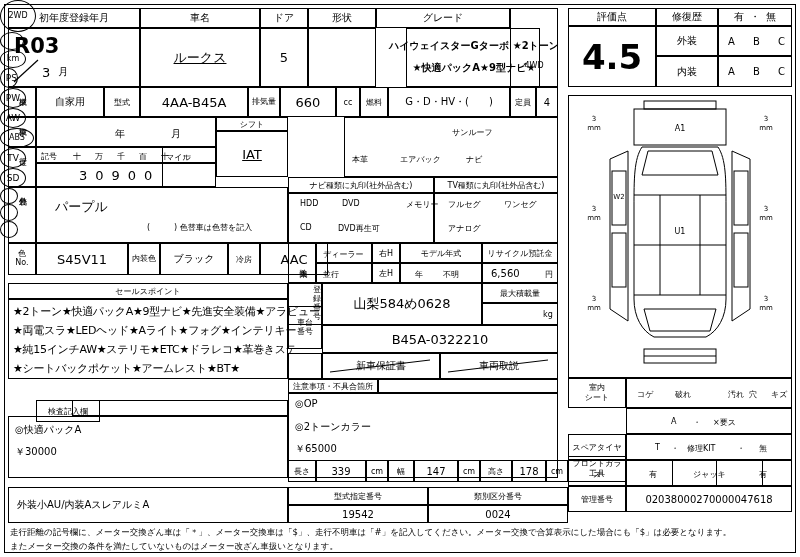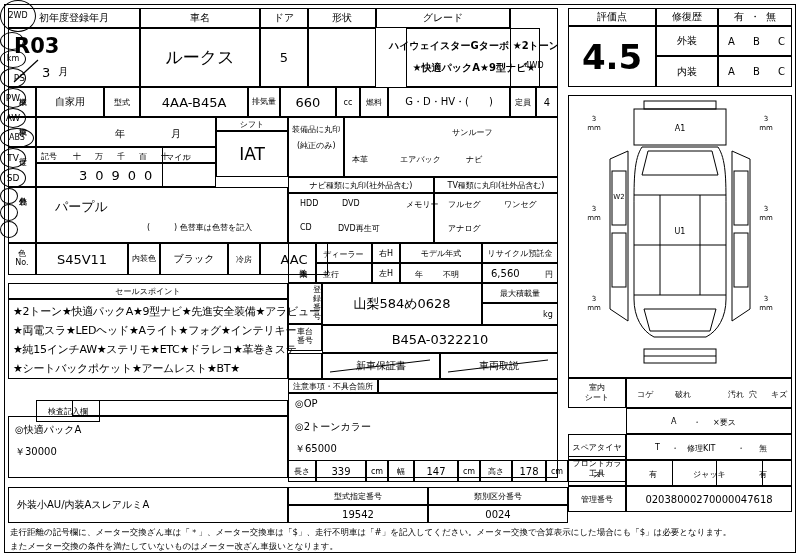--- a/index.html
+++ b/index.html
@@ -29,21 +29,21 @@
     border:1.5px solid #000; border-radius:50%;
     display:flex; align-items:center; justify-content:center;
     font-size:9px; line-height:1;
   }
   .vr { position:absolute; background:#000; width:1px; }
   .carimg { position:absolute; }
   .carimg svg { display:block; }
   .tiny { font-size:8px; }
   .sm { font-size:10px; }
   .md { font-size:13px; }
-  .lg { font-size:17px; }
+  .lg { font-size:13px;text-decoration:underline; }
   .xl { font-size:21px; }
   .score { font-size:34px; font-weight:bold; }
   .notes { font-size:8.5px; line-height:1.5; }
   .sp-line { font-size:11px; letter-spacing:-0.3px; }
 </style>
 </head>
 <body>
 
 <div class="sheet">
 
@@ -192,26 +192,22 @@
   <div class="bx ctr" style="left:160px; top:243px; width:68px; height:32px;">
     <span class="sm">ブラック</span>
   </div>
   <div class="bx ctr" style="left:228px; top:243px; width:32px; height:32px;">
     <span class="tiny">冷房</span>
   </div>
   <div class="bx ctr" style="left:260px; top:243px; width:68px; height:32px;">
     <span class="md">AAC</span>
   </div>
 
-  <div class="bx" style="left:288px; top:117px; width:56px; height:60px;">
-    <span class="nb tiny" style="left:3px; top:6px;">装備品に丸印</span>
-    <span class="nb tiny" style="left:8px; top:22px;">(純正のみ)</span>
-  </div>
   <div class="bx" style="left:344px; top:117px; width:214px; height:60px;"></div>
-  <div class="circle-o" style="left:350px; top:122px; width:26px; height:20px;justify-content:flex-end;">
+  <div class="circle-o" style="left:350px; top:122px; width:18px; height:20px;justify-content:flex-end;">
     <span>PS</span>
   </div>
   <div class="circle-o" style="left:384px; top:122px; width:26px; height:20px;">
     <span>PW</span>
   </div>
   <div class="circle-o" style="left:418px; top:122px; width:26px; height:20px;">
     <span>AW</span>
   </div>
   <span class="nb tiny" style="left:452px; top:127px;">サンルーフ</span>
   <div class="ell" style="left:516px; top:122px; width:34px; height:20px;">
@@ -280,21 +276,21 @@
   <div class="bx ctr" style="left:322px; top:283px; width:160px; height:42px;">
     <span class="md">山梨584め0628</span>
   </div>
   <div class="bx ctr" style="left:482px; top:283px; width:76px; height:20px;">
     <span class="tiny">最大積載量</span>
   </div>
   <div class="bx" style="left:482px; top:303px; width:76px; height:22px;">
     <span class="nb tiny" style="left:60px; top:6px;">kg</span>
   </div>
 
-  <div class="bx ctr" style="left:288px; top:323px; width:34px; height:28px;">
+  <div class="bx ctr" style="left:288px; top:306px; width:34px; height:43px;">
     <span class="tiny" style="line-height:1.1;">車台<br>番号</span>
   </div>
   <div class="bx ctr" style="left:322px; top:325px; width:236px; height:28px;">
     <span class="md">B45A-0322210</span>
   </div>
 
   <div class="bx ctr" style="left:322px; top:353px; width:118px; height:26px;">
     <span class="sm">新車保証書</span>
   </div>
   <div class="nb" style="left:330px; top:358px; width:102px; height:16px;">

